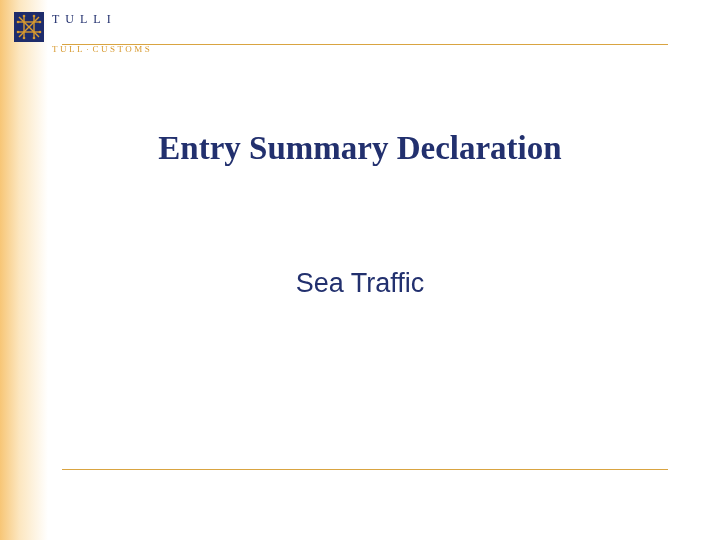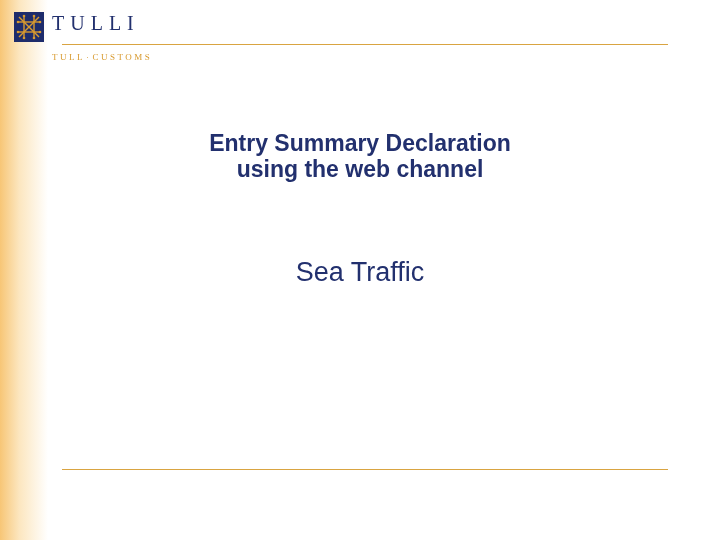--- a/index.html
+++ b/index.html
@@ -39,21 +39,21 @@
     flex-shrink: 0;
   }
   .logo-mark svg { display: block; }
   .logo-text {
     display: flex;
     flex-direction: column;
     line-height: 1;
     padding-top: 1px;
   }
   .logo-main {
-    font-size: 20px;
+    font-size: 12px;
     font-weight: 400;
     letter-spacing: 6px;
     color: #22306e;
     font-family: Georgia, 'Times New Roman', serif;
   }
   .logo-sub {
     font-size: 9px;
     letter-spacing: 2.5px;
     color: #d89a2f;
     font-family: Georgia, 'Times New Roman', serif;
@@ -70,24 +70,25 @@
   }
   .content {
     position: absolute;
     top: 130px;
     left: 60px;
     right: 60px;
     text-align: center;
   }
   .title {
     color: #22306e;
-    font-size: 23px;
+    font-size: 33px;
     font-weight: bold;
     line-height: 1.15;
-    margin-bottom: 70px;
+    margin-bottom: 96px;
+    font-family: Liberation Serif, serif;
   }
   .subtitle {
     color: #22306e;
     font-size: 27px;
     font-weight: 400;
     line-height: 1.45;
     text-align: center;
   }
   .footer-rule {
     position: absolute;
@@ -135,20 +136,19 @@
       </span>
     </div>
   </div>
 </div>
 
 <div class="header-rule"></div>
 
 <div class="content">
   <div class="title">
     <div>Entry Summary Declaration</div>
-    <div>using the web channel</div>
   </div>
   <div class="subtitle">
     <div>Sea Traffic</div>
   </div>
 </div>
 
 <div class="footer-rule"></div>
 
 </body></html>

